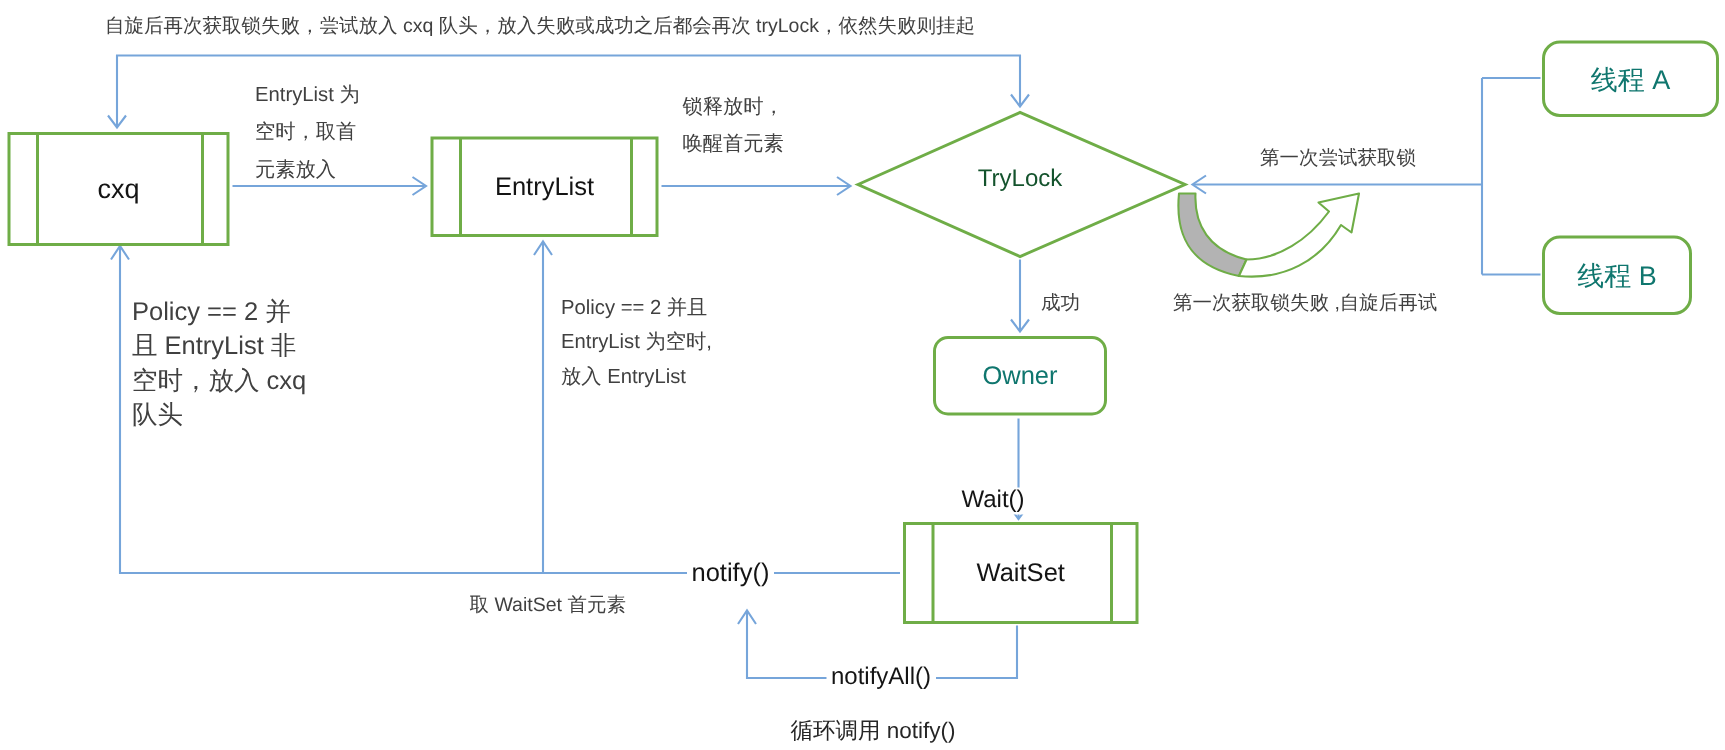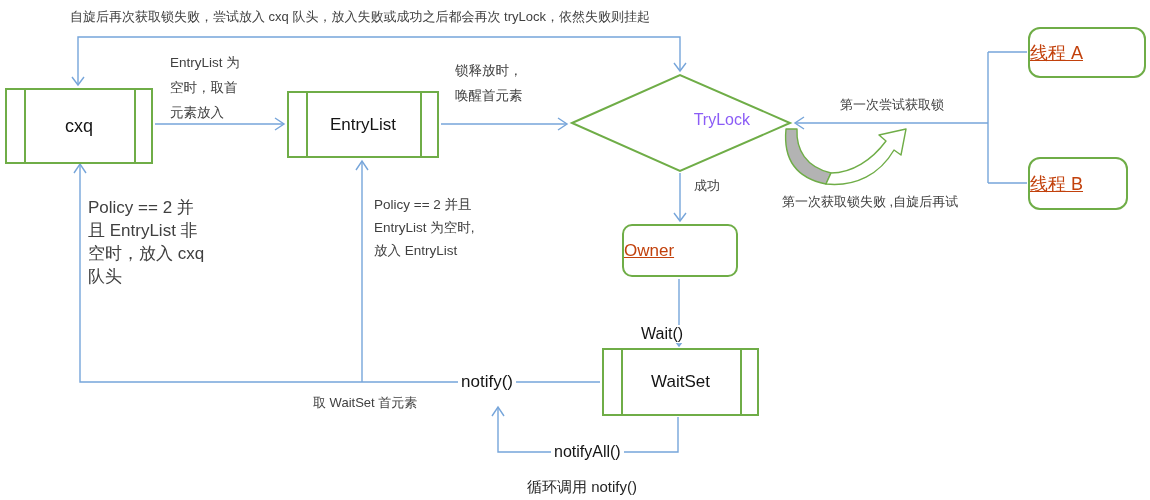--- a/index.html
+++ b/index.html
@@ -17,22 +17,22 @@
   }
   .queue-box .divider {
     position:absolute; top:-1px; bottom:-1px; width:0; border-left:2px solid #6FAD47;
   }
   .divider.dl { left:17px; }
   .divider.dr { right:15px; }
 
   .rounded-box {
     position:absolute; box-sizing:border-box; background:#fff;
     border:2px solid #6FAD47; border-radius:10px;
-    display:flex; align-items:center; justify-content:flex-start;
-    color:#c2410c; font-size:17px;text-decoration:underline;
+    display:flex; align-items:center; justify-content:center;
+    color:#0f766e; font-size:17px;
   }
   .thread { border-radius:12px; font-size:18px; }
 
   .lbl {
     position:absolute; color:#404040; font-size:13px; line-height:25px;
     white-space:pre-line;
   }
   .lbl.tight { line-height:23px; }
   .lbl.single { line-height:17px; }
 
@@ -99,21 +99,21 @@
     <span class="divider dr"></span>
     <span>EntryList</span>
   </div>
 
   <div class="queue-box" style="left:602px; top:348px; width:157px; height:68px;">
     <span class="divider dl"></span>
     <span class="divider dr"></span>
     <span>WaitSet</span>
   </div>
 
-  <div style="position:absolute; left:610px; top:111px; width:140px; text-align:right; font-size:16px; color:#8b5cf6;">TryLock</div>
+  <div style="position:absolute; left:610px; top:111px; width:140px; text-align:center; font-size:16px; color:#14532d;">TryLock</div>
 
   <div class="rounded-box" style="left:622px; top:224px; width:116px; height:53px;">
     <span>Owner</span>
   </div>
 
   <div class="rounded-box thread" style="left:1028px; top:27px; width:118px; height:51px;">
     <span>线程 A</span>
   </div>
   <div class="rounded-box thread" style="left:1028px; top:157px; width:100px; height:53px;">
     <span>线程 B</span>
@@ -123,21 +123,21 @@
 空时，取首
 元素放入</div>
 
   <div class="lbl" style="left:455px; top:58px; font-size:13.5px;">锁释放时，
 唤醒首元素</div>
 
   <div class="lbl single" style="left:840px; top:96px;">第一次尝试获取锁</div>
 
   <div class="lbl single" style="left:782px; top:193px;">第一次获取锁失败 ,自旋后再试</div>
 
-  <div class="lbl single" style="left:694px; top:177px;">成功</div>
+  <div class="lbl single" style="left:694px; top:193px;">成功</div>
 
   <div class="code-lbl" style="left:638px; top:302px;margin-top:23px;">Wait()</div>
 
   <div class="code-lbl" style="left:458px; top:372px; font-size:17px;">notify()</div>
 
   <div class="code-lbl" style="left:551px; top:443px;">notifyAll()</div>
 
   <div style="position:absolute; left:527px; top:478px; font-size:15px; color:#262626;">循环调用 notify()</div>
 
   <div class="lbl single" style="left:313px; top:394px;">取 WaitSet 首元素</div>

